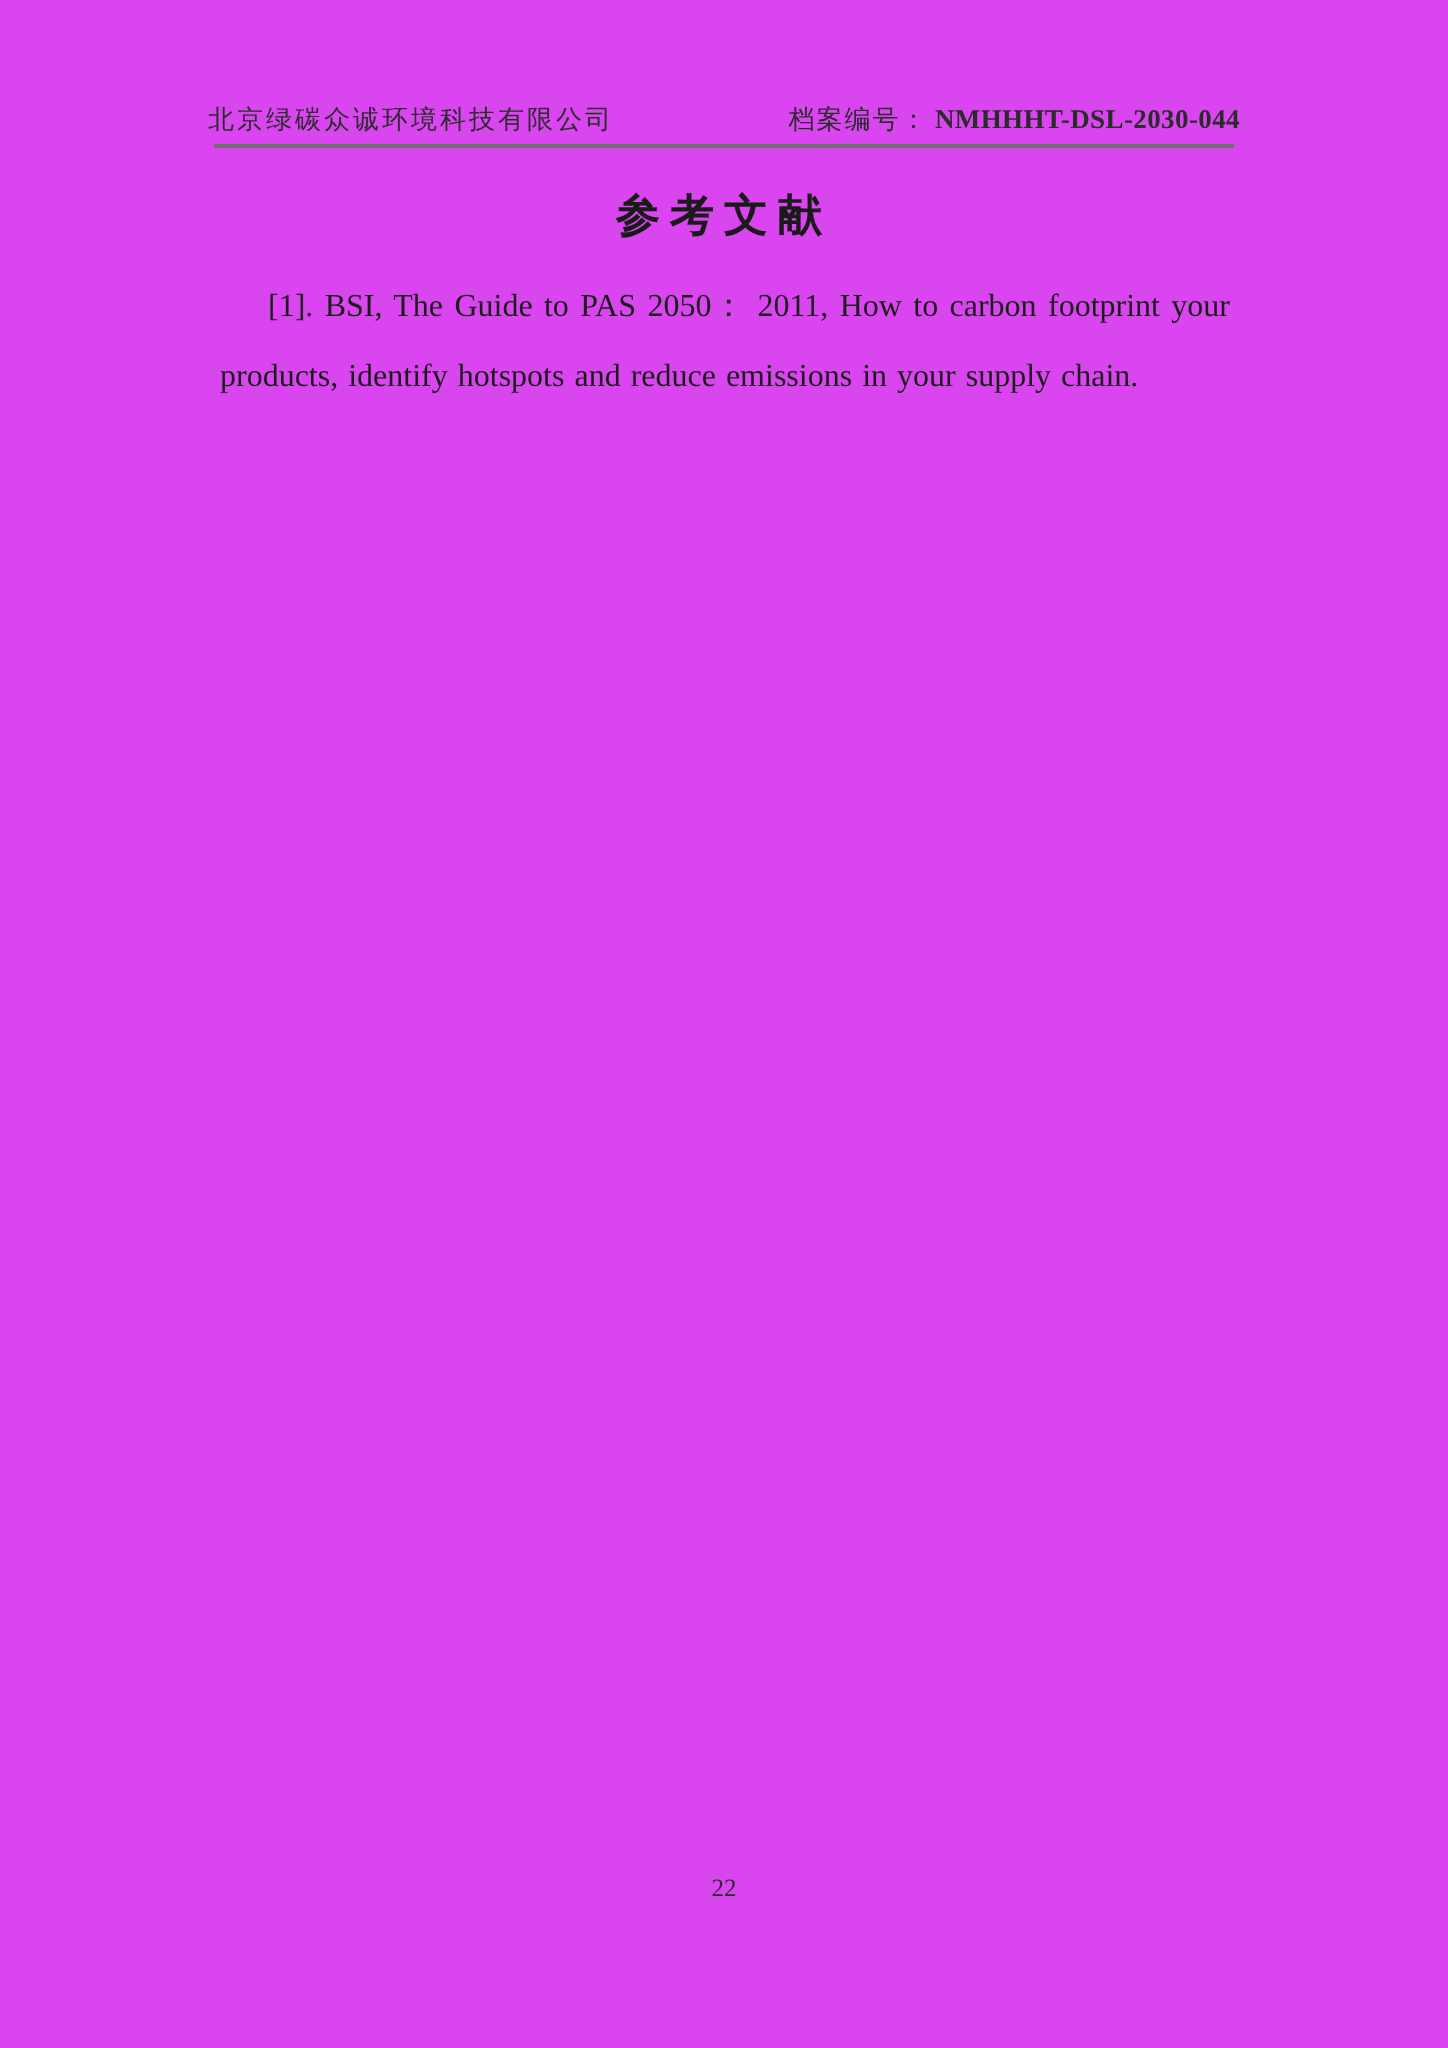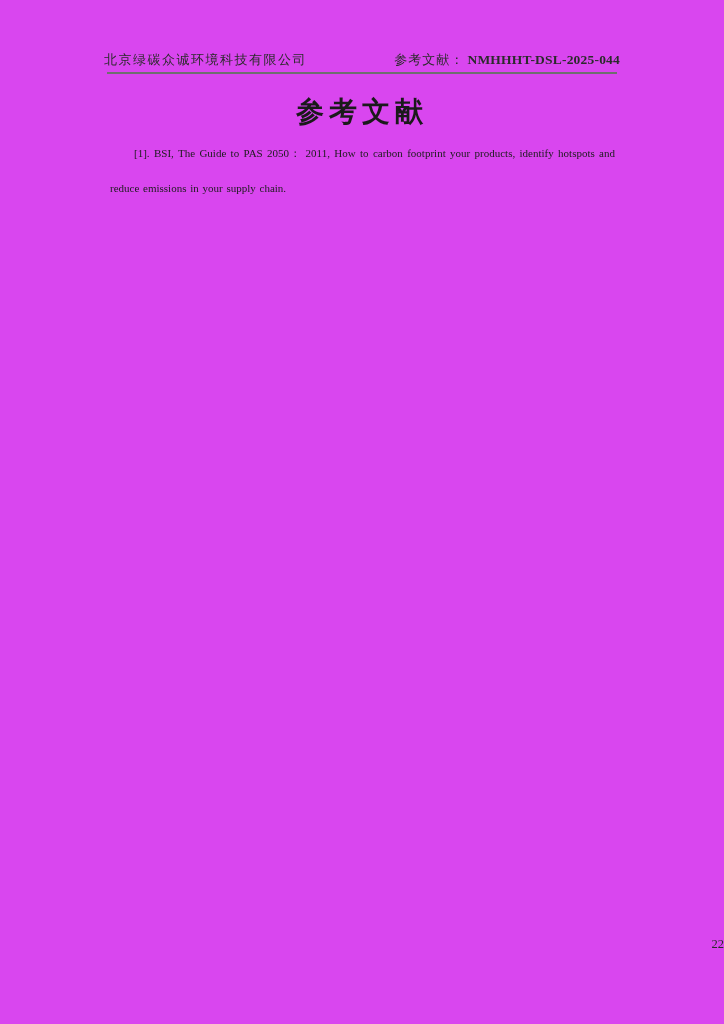--- a/index.html
+++ b/index.html
@@ -46,60 +46,60 @@
     top: 72px;
     height: 2px;
     background: #6f6f6f;
   }
   .doc-title {
     position: absolute;
     top: 93px;
     left: 0;
     width: 100%;
     text-align: center;
-    font-size: 28px;
+    font-size: 22px;
     font-weight: bold;
     letter-spacing: 5px;
     color: #1a1a1a;
   }
   .references {
     position: absolute;
     left: 110px;
     top: 136px;
     width: 505px;
   }
   .references p {
-    font-size: 11px;
+    font-size: 16px;
     line-height: 35px;
     text-align: justify;
     text-justify: inter-word;
     text-indent: 24px;
     word-spacing: 1px;
     color: #1c1c1c;
   }
   .page-number {
     position: absolute;
     top: 937px;
     left: 0;
     width: 100%;
-    text-align: right;
+    text-align: center;
     font-size: 12.5px;
     color: #2b2b2b;
   }
 </style>
 </head>
 <body>
 
 <div class="page">
 
   <div class="header">
     <span class="company">北京绿碳众诚环境科技有限公司</span>
     <span class="archive">
-      <span class="label">参考文献：</span>
-      <span class="number">NMHHHT-DSL-2025-044</span>
+      <span class="label">档案编号：</span>
+      <span class="number">NMHHHT-DSL-2030-044</span>
     </span>
   </div>
 
   <div class="header-rule"></div>
 
   <div class="doc-title">参考文献</div>
 
   <div class="references">
     <p>[1]. BSI, The Guide to PAS 2050： 2011, How to carbon footprint your products, identify hotspots and reduce emissions in your supply chain.</p>
   </div>

